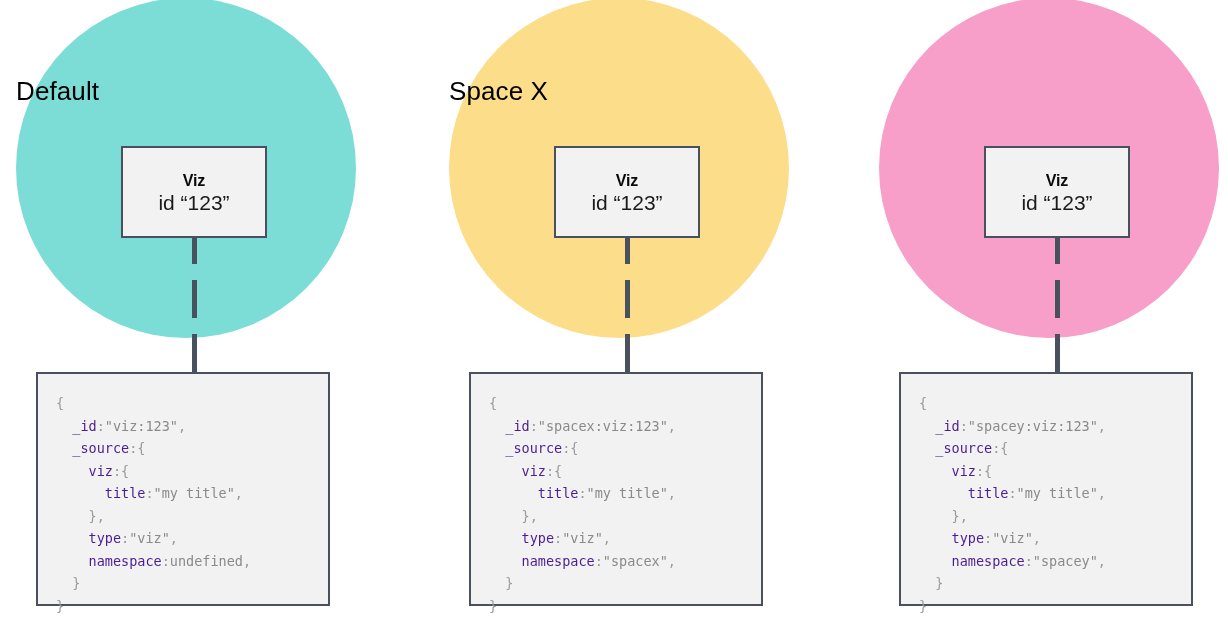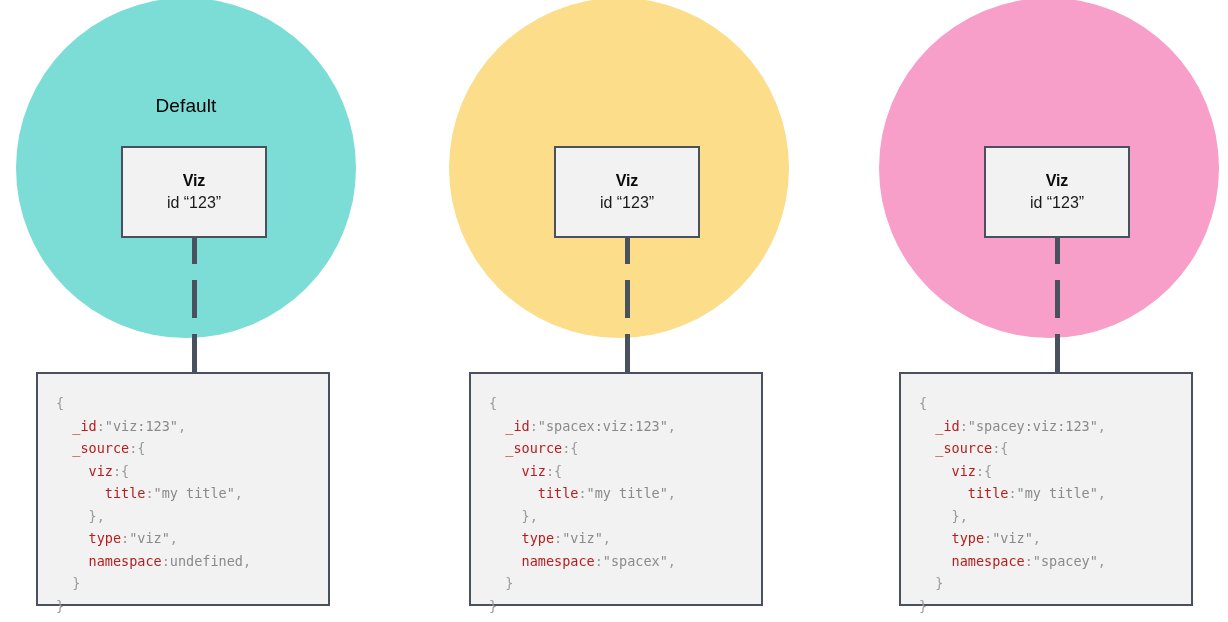--- a/index.html
+++ b/index.html
@@ -41,27 +41,25 @@
     top: -2px;
     width: 340px;
     height: 340px;
     border-radius: 50%;
   }
   .circle-title {
     position: absolute;
     left: 35px;
     top: 74px;
     width: 340px;
-    text-align: center;
-    font-size: 19px;
+    font-size: 26px;
     line-height: 34px;
     color: #000000;
     font-weight: 400;
     letter-spacing: 0.1px;
-    margin-top: 15px;
   }
 
   
   .viz-box {
     position: absolute;
     left: 140px;
     top: 146px;
     width: 146px;
     height: 92px;
     background: #F2F2F2;
@@ -74,21 +72,21 @@
     text-align: center;
   }
   .viz-title {
     font-size: 16px;
     font-weight: bold;
     color: #0a0a0a;
     line-height: 20px;
     letter-spacing: -0.1px;
   }
   .viz-sub {
-    font-size: 16px;
+    font-size: 21px;
     font-weight: 400;
     color: #1a1a1a;
     line-height: 20px;
     margin-top: 2px;
   }
 
   
   .connector {
     position: absolute;
     left: 211px;
@@ -118,21 +116,21 @@
     box-sizing: border-box;
     padding: 18px 0 0 18px;
   }
   .code {
     font-family: "DejaVu Sans Mono", "Liberation Mono", monospace;
     font-size: 13.5px;
     line-height: 22.5px;
     white-space: pre;
     color: #8A8A8A;
   }
-  .code .k { color: #b91c1c; }
+  .code .k { color: #4c1d95; }
   .code .p { color: #9a9a9a; }
   .code .v { color: #8A8A8A; }
 </style>
 </head>
 <body>
 
 <div class="stage">
 
   <div class="group g0">
     <div class="circle" style="background: rgb(123, 221, 214);"></div>
@@ -158,20 +156,21 @@
     <span class="p">},</span>
     <span class="k">type</span><span class="p">:</span><span class="v">"viz"</span><span class="p">,</span>
     <span class="k">namespace</span><span class="p">:</span><span class="v">undefined</span><span class="p">,</span>
   <span class="p">}</span>
 <span class="p">}</span></div>
     </div>
   </div>
 
   <div class="group g1">
     <div class="circle" style="background: rgb(251, 221, 138);"></div>
+    <div class="circle-title">Space X</div>
 
     <div class="viz-box">
       <div class="viz-title">Viz</div>
       <div class="viz-sub">id “123”</div>
     </div>
 
     <div class="connector">
       <div class="dash d1"></div>
         <div class="dash d2"></div>
         <div class="dash d3"></div>

